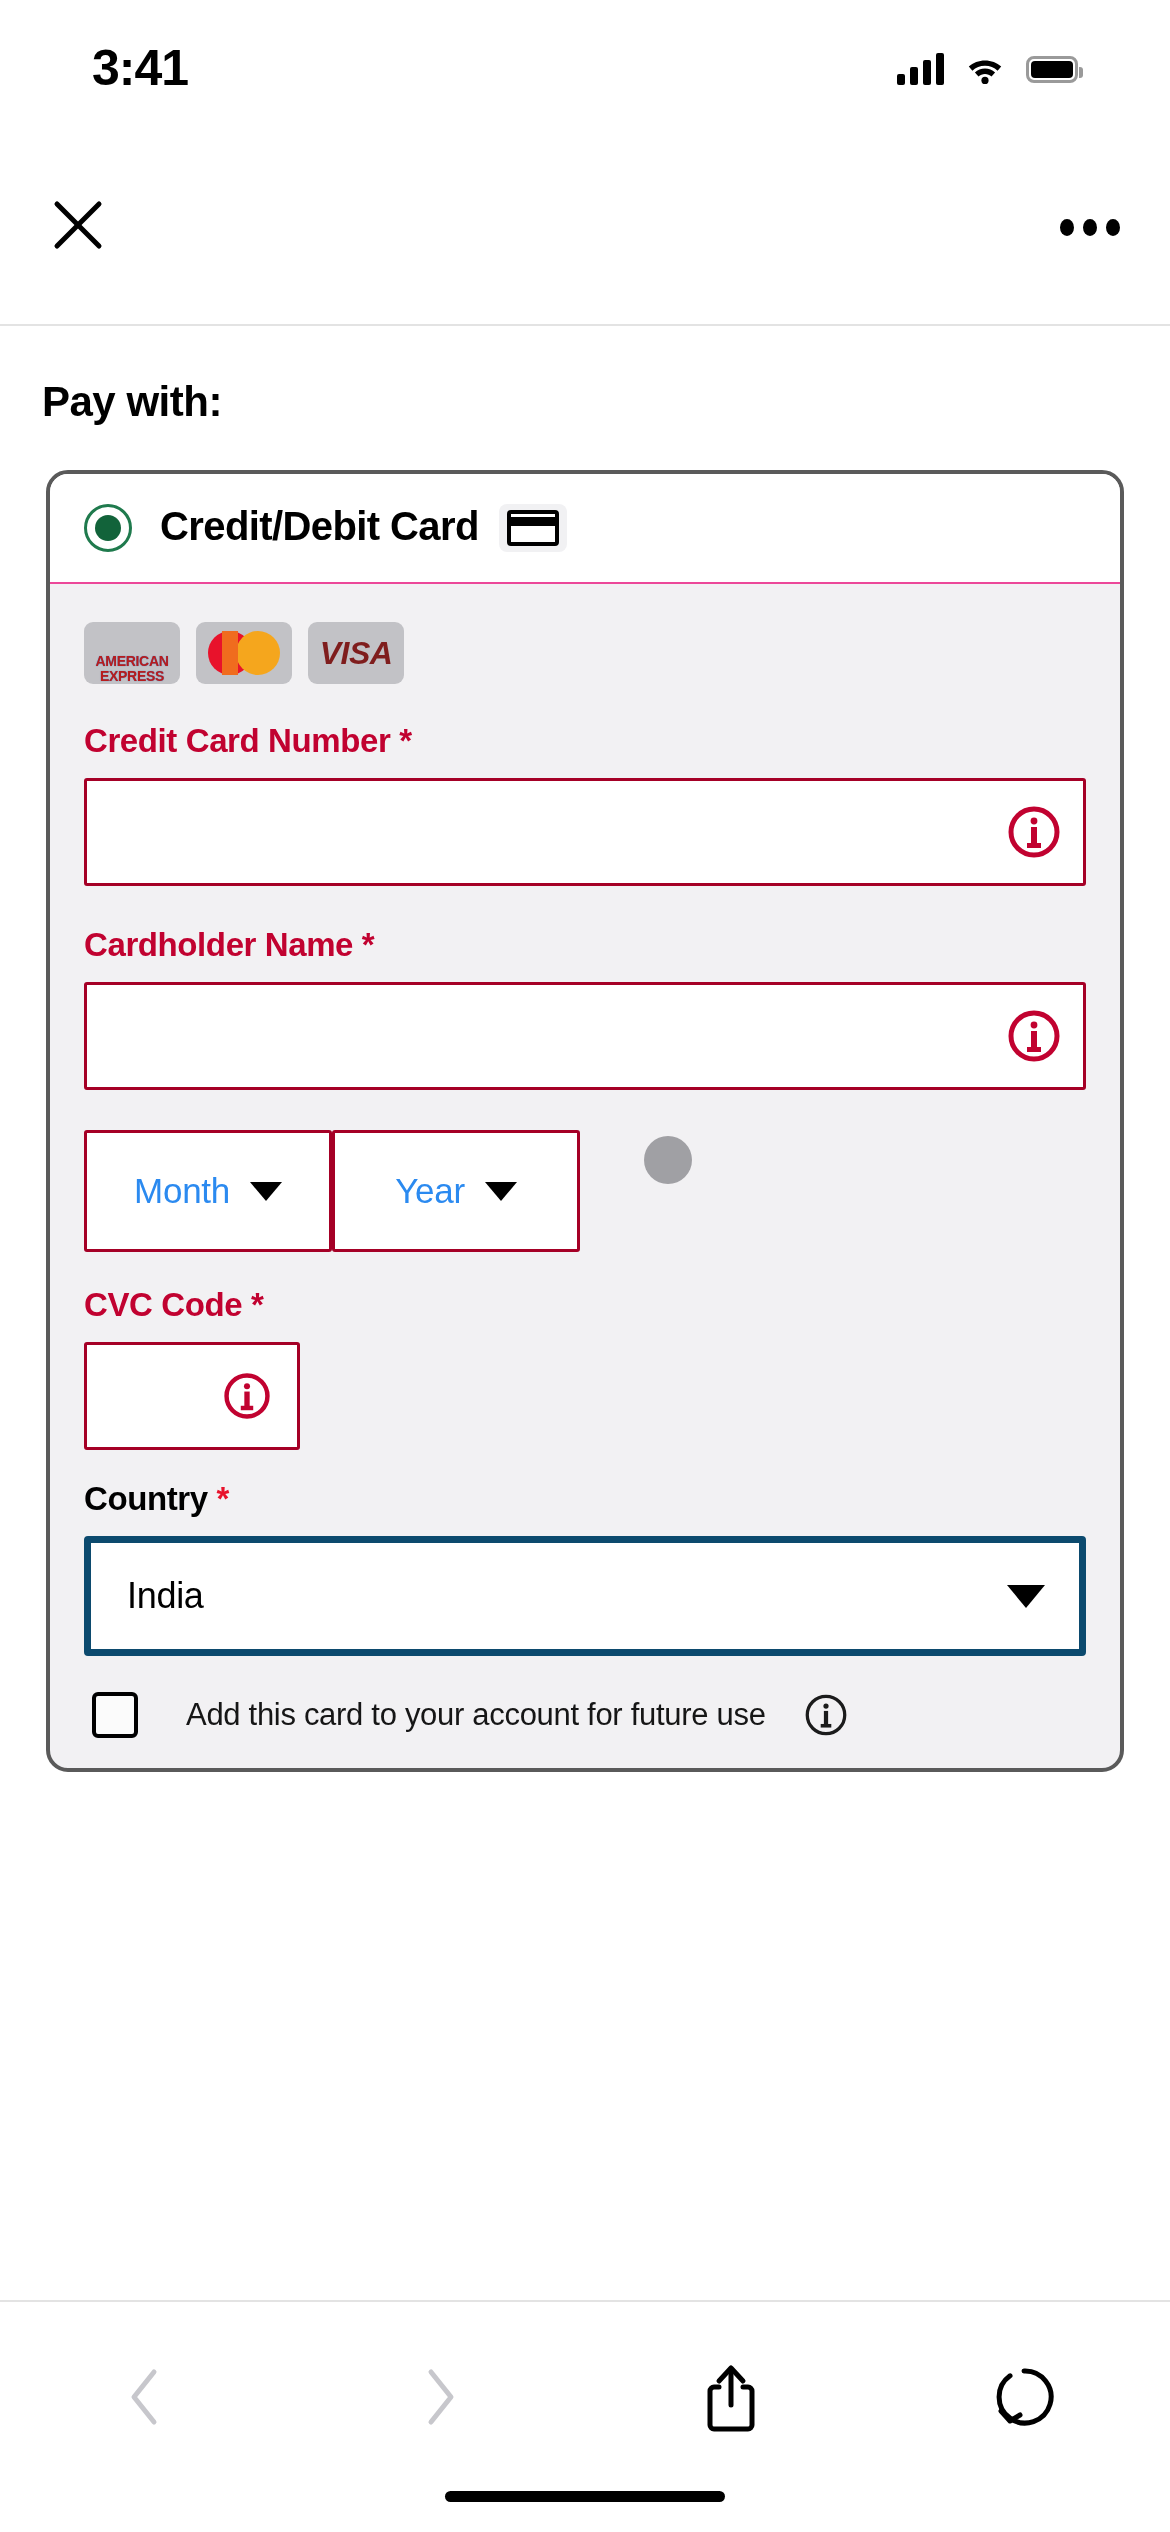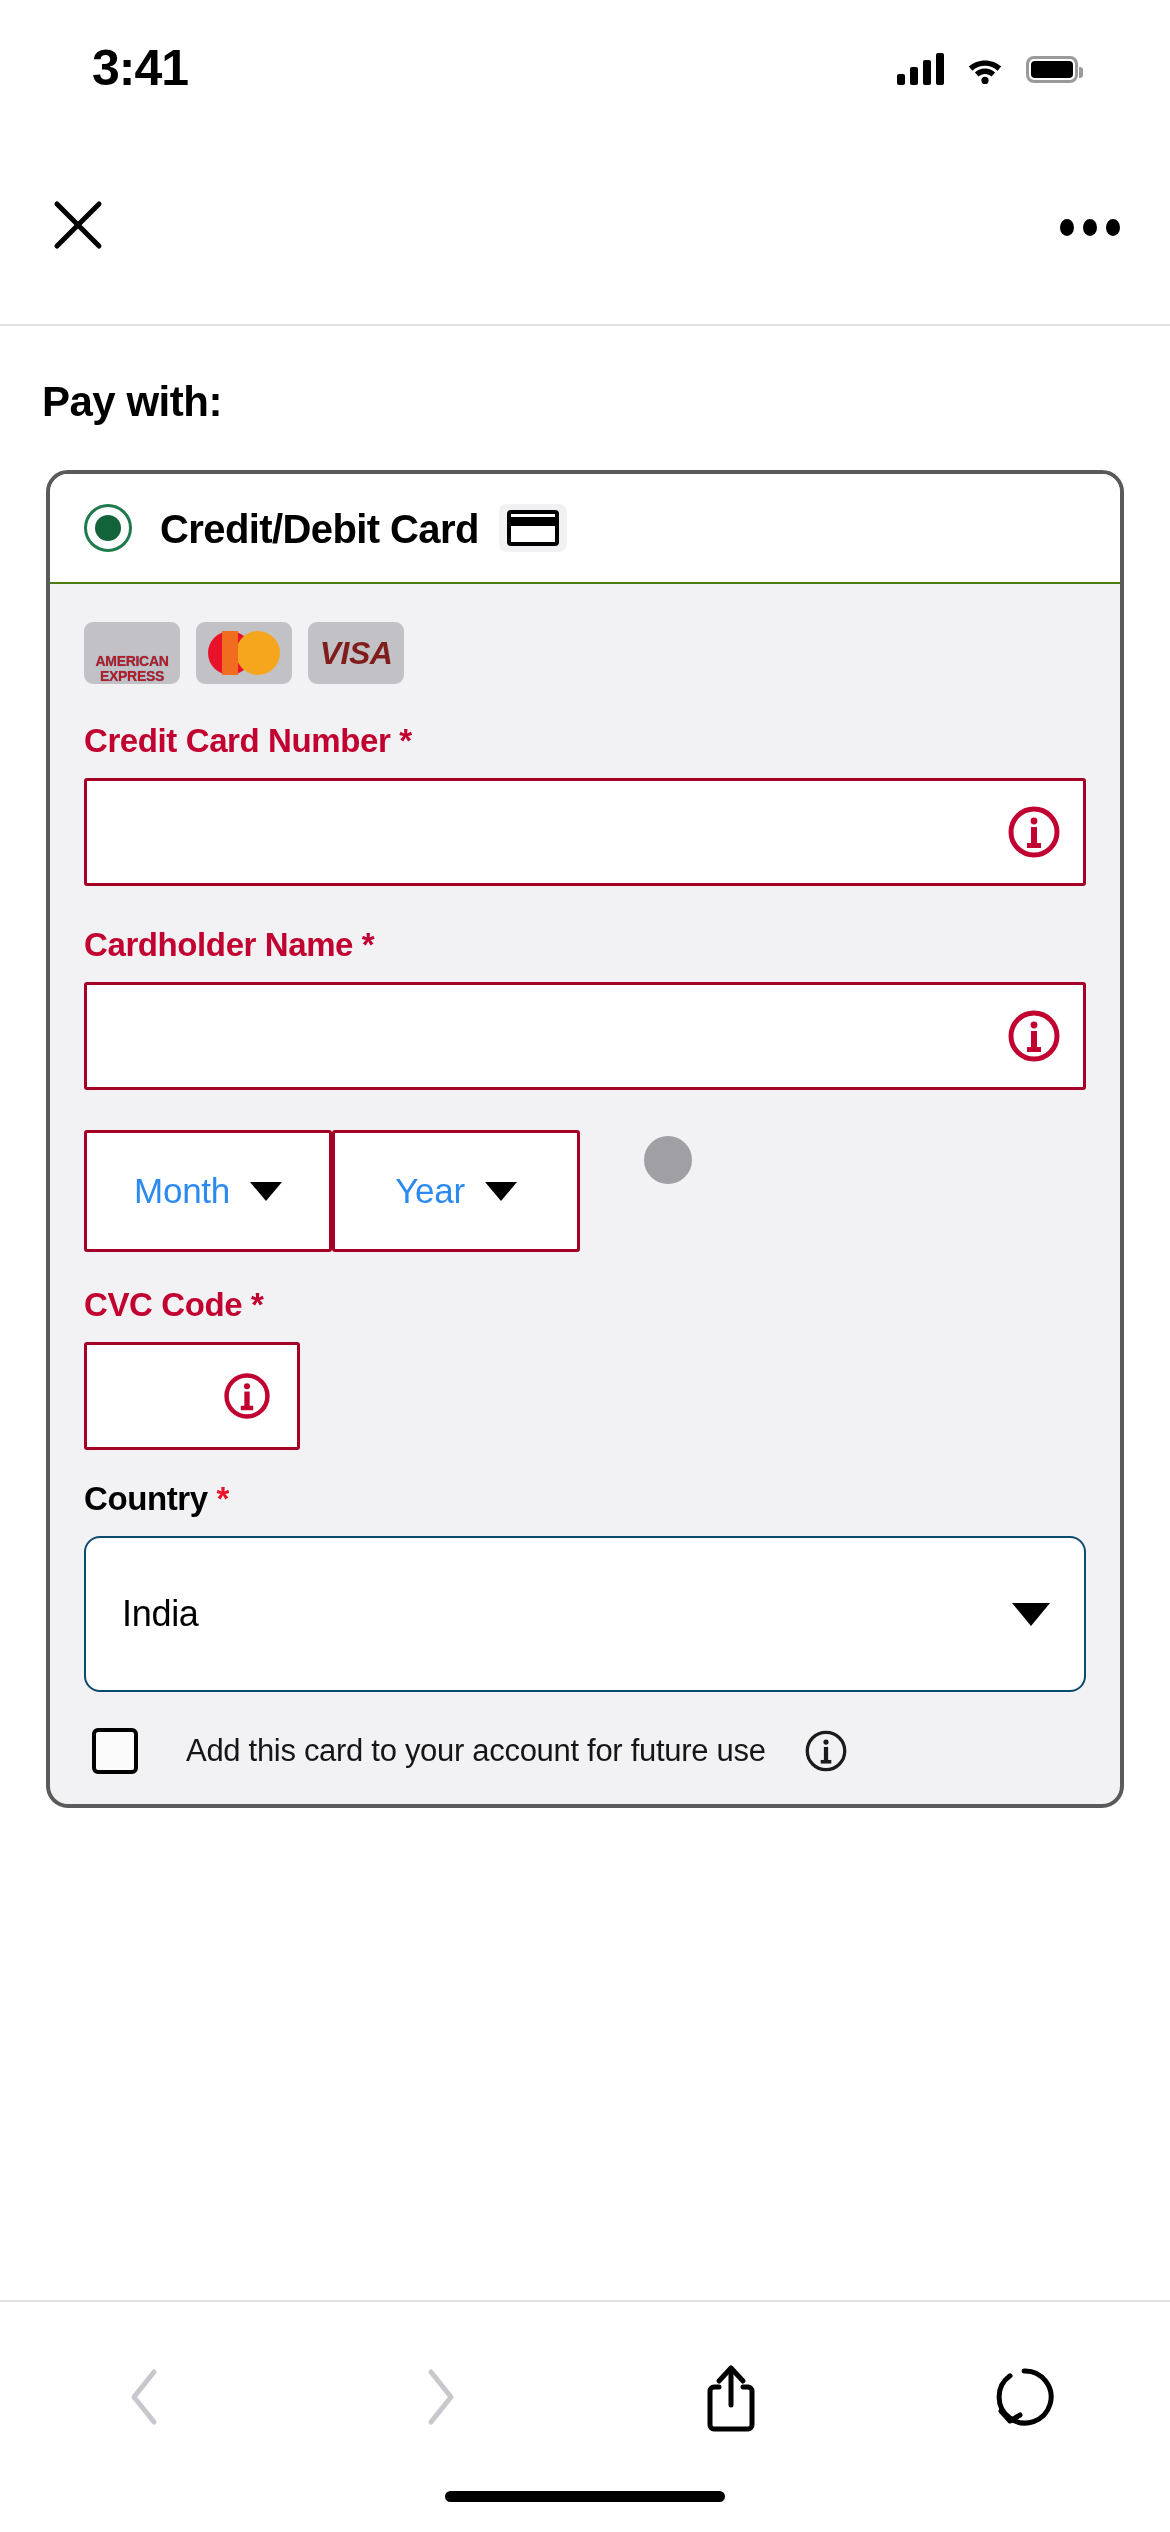--- a/index.html
+++ b/index.html
@@ -64,23 +64,23 @@
   .card-panel{
     margin:44px 46px 0 46px;
     border:4px solid #5a5a5a;
     border-radius:22px;
     background:#f2f1f3;
     overflow:hidden;
   }
   .panel-head{
     background:#fff;
     display:flex;
-    align-items:flex-end;
+    align-items:flex-start;
     padding:30px 0 30px 34px;
-    border-bottom:2px solid #4d7c0f;
+    border-bottom:2px solid #ec4899;
   }
   .radio{
     width:48px;height:48px;border:3px solid #1f7a4d;border-radius:50%;
     display:flex;align-items:center;justify-content:center;flex:0 0 auto;
   }
   .radio i{display:block;width:26px;height:26px;border-radius:50%;background:#12633a;}
   .panel-head-label{
     font-size:40px;font-weight:700;letter-spacing:-0.6px;margin-left:28px;
   }
   .cardicon{
@@ -133,21 +133,21 @@
 
   .exp-row{display:flex;margin-bottom:34px;}
   .sel-red{
     background:#fff;border:3px solid #a50026;width:248px;height:122px;border-radius:3px;
     display:flex;align-items:center;justify-content:center;gap:20px;
   }
   .sel-red .txt{font-size:35px;color:#2b8af0;letter-spacing:-0.3px;}
   .caret{width:0;height:0;border-left:16px solid transparent;border-right:16px solid transparent;border-top:19px solid #000;}
 
   .country-sel{
-    background:#fff;border:2px solid #0c4a6e;height:156px;border-radius:16px;
+    background:#fff;border:7px solid #0c4a6e;height:120px;border-radius:4px;
     display:flex;align-items:center;justify-content:space-between;
     padding:0 34px 0 36px;
   }
   .country-sel .txt{font-size:36px;letter-spacing:-0.3px;}
   .caret-lg{width:0;height:0;border-left:19px solid transparent;border-right:19px solid transparent;border-top:23px solid #000;}
 
   .checkrow{display:flex;align-items:center;margin-top:36px;padding-left:8px;gap:20px;}
   .cbox{width:46px;height:46px;border:4px solid #000;border-radius:6px;background:#fbfbfb;flex:0 0 auto;}
   .checkrow .txt{font-size:31px;margin-left:28px;letter-spacing:-0.3px;color:#161616;}
   .checkrow .info-b{margin-left:18px;width:44px;height:44px;flex:0 0 auto;}

